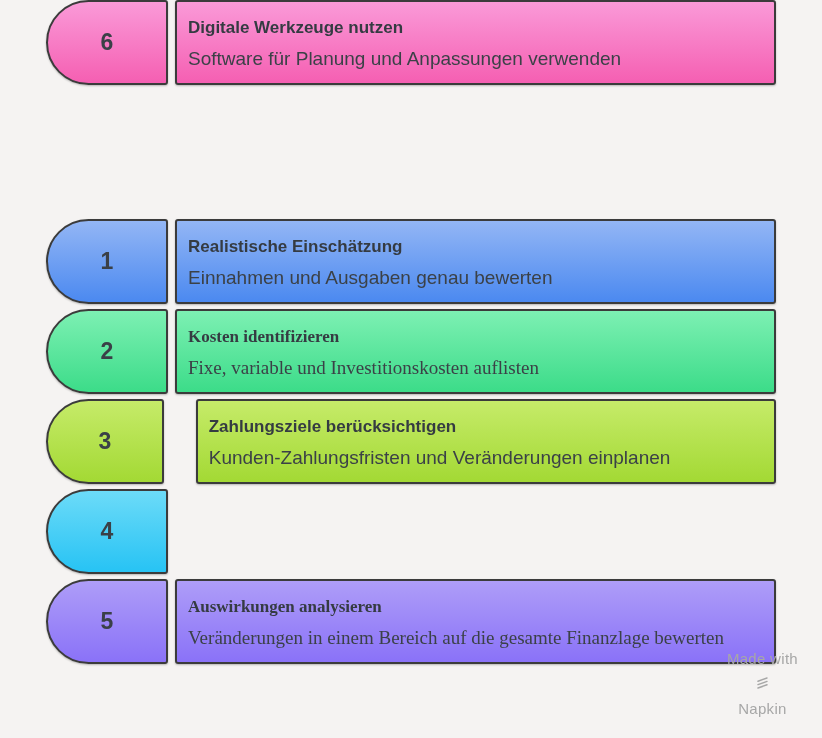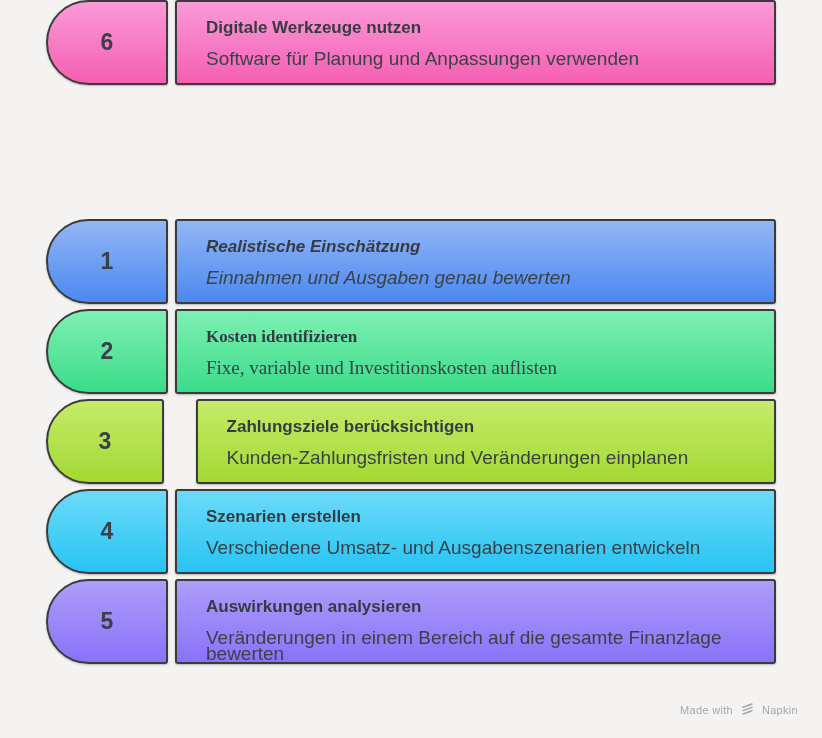--- a/index.html
+++ b/index.html
@@ -46,21 +46,21 @@
     font-size: 23px;
     font-weight: bold;
     color: #3a4047;
   }
   .card {
     box-sizing: border-box;
     margin-left: 7px;
     width: 601px; height: 85px;
     border: 2px solid #3b3b3b;
     border-radius: 3px;
-    padding: 15px 14px 0 29px;
+    padding: 15px 14px 0 11px;
     box-shadow: 0 1px 2px rgba(0,0,0,0.25);
   }
   .card-title {
     font-size: 17px;
     font-weight: bold;
     color: #353b42;
     line-height: 21px;
   }
   .card-desc {
     margin-top: 13px;
@@ -68,36 +68,37 @@
     color: #3b4147;
     line-height: 16px;
   }
   .watermark {
     position: absolute;
     right: 24px;
     bottom: 21px;
     display: flex;
     align-items: center;
     gap: 8px;
-    font-size: 11px;
+    font-size: 15px;
     color: #a7a7a7;
     letter-spacing: 0.3px;
+    flex-direction: column;
   }
   .napkin-icon { display: inline-block; }
 </style>
 </head>
 <body style="background: rgb(245, 243, 242);">
 
 <div class="diagram-title">Prozess der Finanzplanung</div>
 
 <div class="row">
   <div class="badge" style="background: linear-gradient(rgb(147, 182, 245), rgb(75, 137, 240));">
     <span class="badge-number">1</span>
   </div>
-  <div class="card" style="background: linear-gradient(rgb(147, 182, 245), rgb(75, 137, 240)); font-style: italic;">
+  <div class="card" style="background: linear-gradient(rgb(147, 182, 245), rgb(75, 137, 240));">
     <div class="card-title">Realistische Einschätzung</div>
     <div class="card-desc">Einnahmen und Ausgaben genau bewerten</div>
   </div>
 </div>
 
 <div class="row">
   <div class="badge" style="background: linear-gradient(rgb(125, 240, 179), rgb(60, 220, 137));">
     <span class="badge-number">2</span>
   </div>
   <div class="card" style="background: linear-gradient(rgb(125, 240, 179), rgb(60, 220, 137)); font-family: Liberation Serif, serif;">
@@ -113,31 +114,27 @@
   <div class="card" style="background: linear-gradient(rgb(198, 235, 105), rgb(163, 217, 52)); margin-left: 32px;">
     <div class="card-title">Zahlungsziele berücksichtigen</div>
     <div class="card-desc">Kunden-Zahlungsfristen und Veränderungen einplanen</div>
   </div>
 </div>
 
 <div class="row">
   <div class="badge" style="background: linear-gradient(rgb(108, 219, 248), rgb(39, 195, 244));">
     <span class="badge-number">4</span>
   </div>
-  <div class="card" style="background: linear-gradient(rgb(108, 219, 248), rgb(39, 195, 244));">
-    <div class="card-title">Szenarien erstellen</div>
-    <div class="card-desc">Verschiedene Umsatz- und Ausgabenszenarien entwickeln</div>
-  </div>
 </div>
 
 <div class="row">
   <div class="badge" style="background: linear-gradient(rgb(174, 157, 248), rgb(138, 114, 248));">
     <span class="badge-number">5</span>
   </div>
-  <div class="card" style="background: linear-gradient(rgb(174, 157, 248), rgb(138, 114, 248));">
+  <div class="card" style="background: linear-gradient(rgb(174, 157, 248), rgb(138, 114, 248)); font-family: Liberation Serif, serif;">
     <div class="card-title">Auswirkungen analysieren</div>
     <div class="card-desc">Veränderungen in einem Bereich auf die gesamte Finanzlage bewerten</div>
   </div>
 </div>
 
 <div class="row">
   <div class="badge" style="background: linear-gradient(rgb(250, 154, 216), rgb(245, 95, 178));">
     <span class="badge-number">6</span>
   </div>
   <div class="card" style="background: linear-gradient(rgb(250, 154, 216), rgb(245, 95, 178));">

